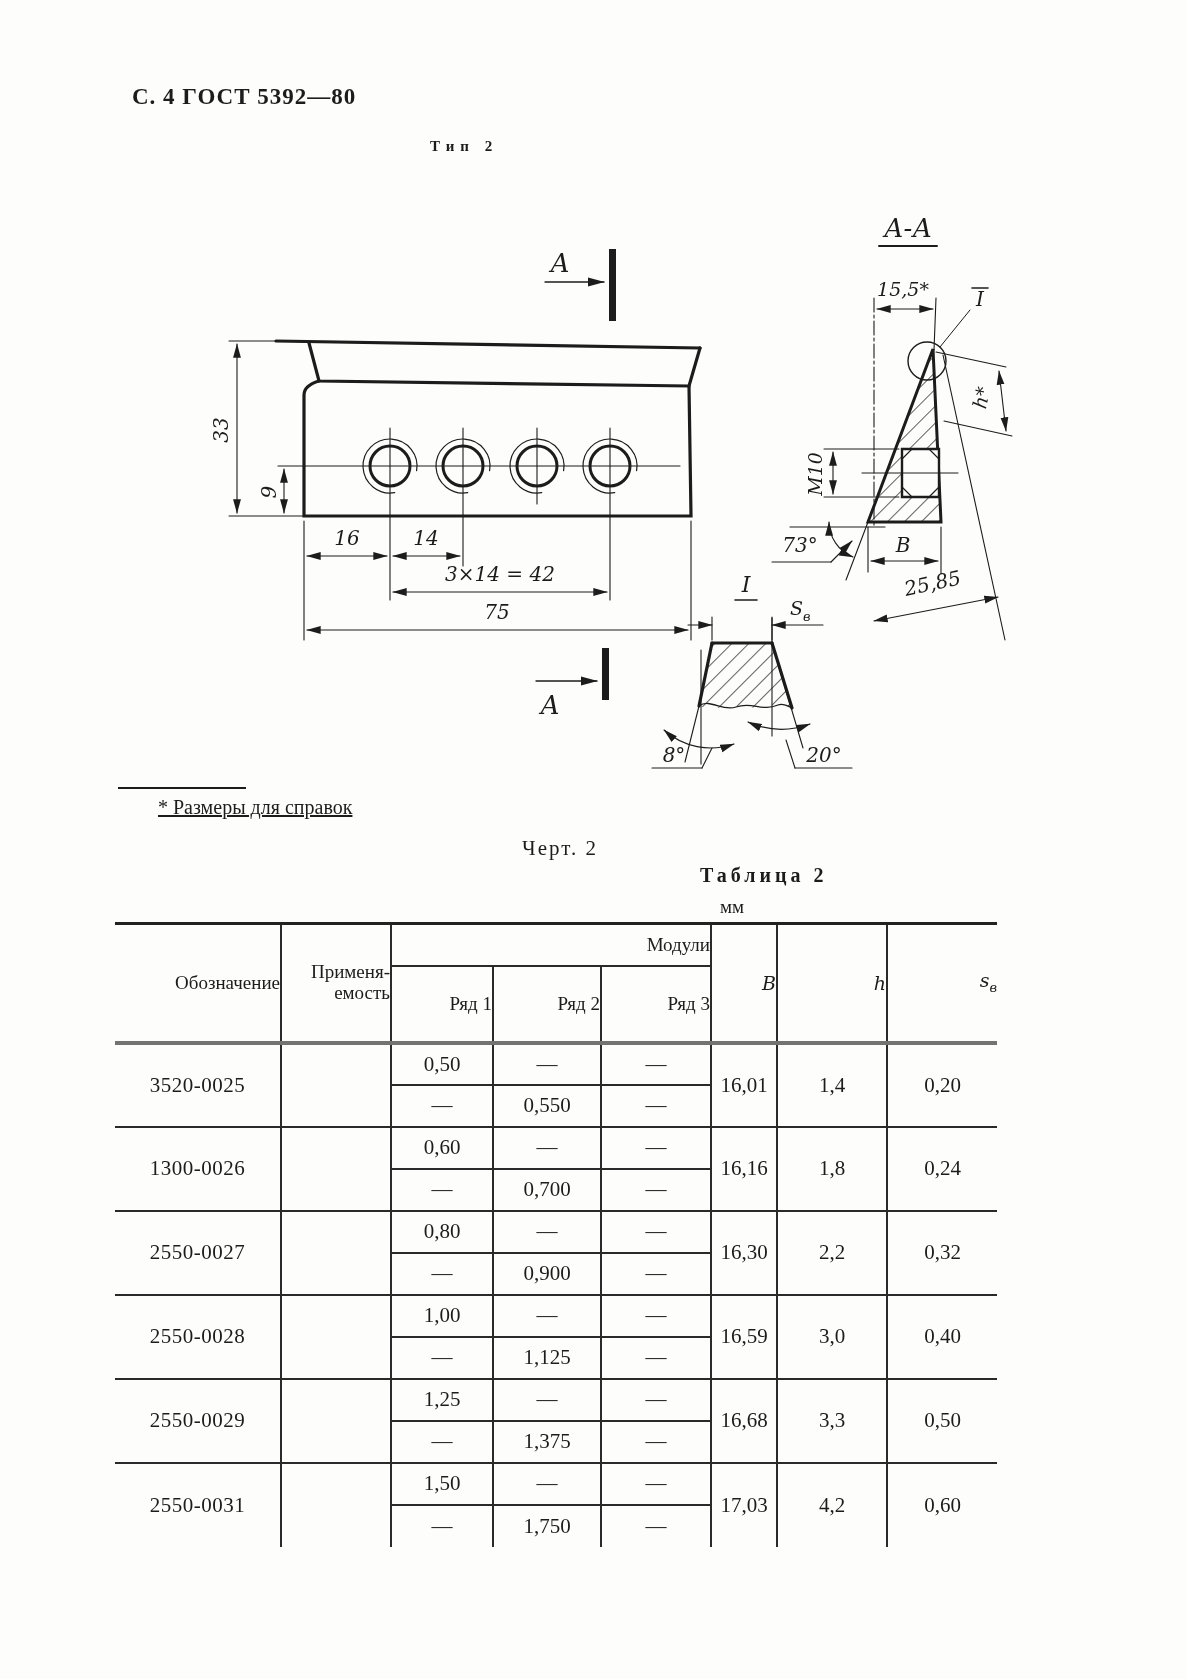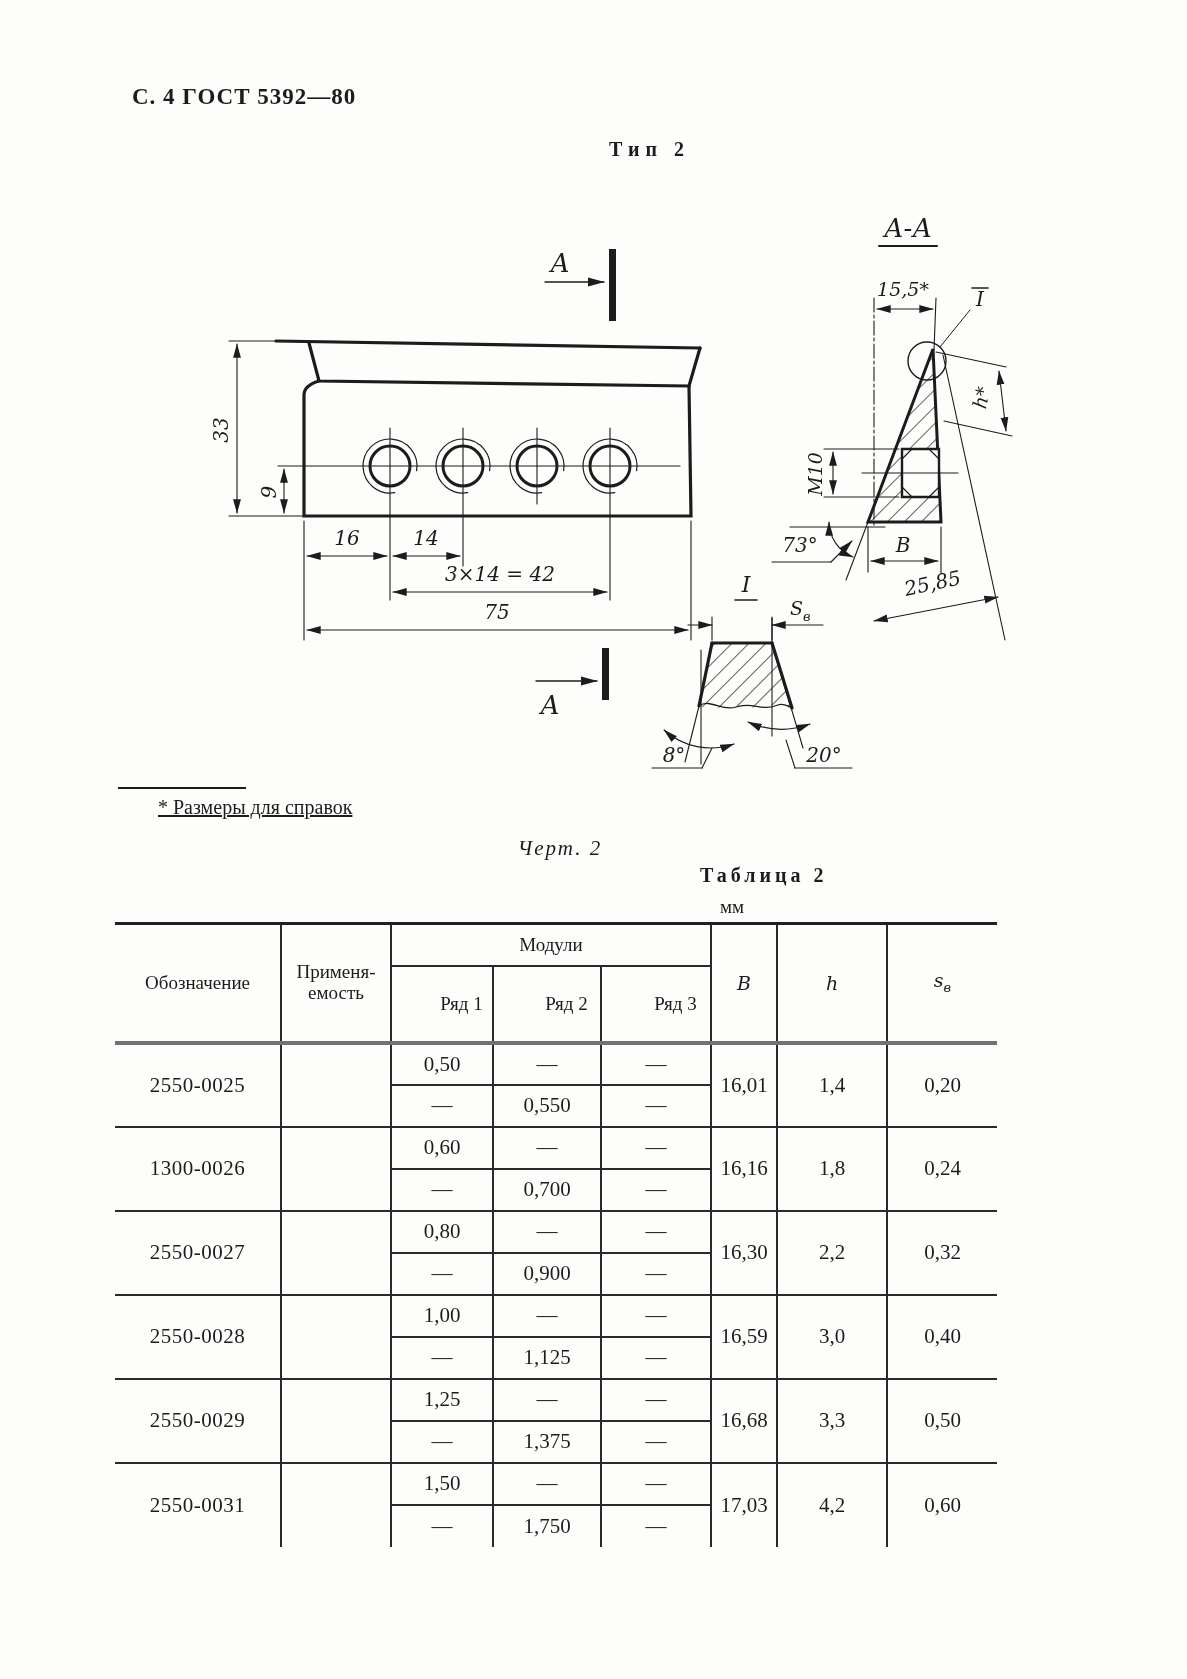--- a/index.html
+++ b/index.html
@@ -1,35 +1,35 @@
 <!DOCTYPE html>
 <html><head>
 <meta charset="utf-8">
 <style>
   html,body{margin:0;padding:0;background:#ffffff;}
   .page{position:relative;width:1187px;height:1679px;background:#fdfdfb;overflow:hidden;
         font-family:"Liberation Serif",serif;color:#1c1c1c;}
   .abs{position:absolute;}
   .doc-header{left:132px;top:84px;font-size:23px;font-weight:bold;letter-spacing:1px;text-align:right;}
-  .type-title{left:430px;top:138px;width:260px;text-align:right;font-size:20px;font-weight:bold;letter-spacing:6px;}
+  .type-title{left:430px;top:138px;width:260px;text-align:left;font-size:15px;font-weight:bold;letter-spacing:6px;}
   svg text{stroke:none;fill:#1c1c1c;}
   .dim{font:italic 20px "DejaVu Serif",serif;}
   .dim-s{font:italic 19px "DejaVu Serif",serif;}
   .dim-xs{font:italic 13px "DejaVu Serif",serif;}
   .sec{font:italic 26px "DejaVu Serif",serif;}
   .footnote-line{left:118px;top:787px;width:128px;height:2px;background:#1c1c1c;}
   .footnote{left:158px;top:796px;font-size:20px;text-decoration:underline;}
-  .fig-caption{left:430px;top:836px;width:260px;text-align:center;font-size:21px;letter-spacing:2px;font-style:italic;}
+  .fig-caption{left:430px;top:836px;width:260px;text-align:center;font-size:21px;letter-spacing:2px;}
   .table-label{left:700px;top:864px;width:297px;text-align:left;font-size:20px;font-weight:600;letter-spacing:4px;}
   .table-units{left:484px;top:896px;width:260px;text-align:right;font-size:19px;}
   table.gtable{position:absolute;left:115px;top:922px;width:882px;border-collapse:collapse;
                border-top:3px solid #222;table-layout:fixed;}
   .gtable th,.gtable td{font-weight:normal;text-align:center;vertical-align:middle;padding:0;
                font-size:21px;line-height:1.1;}
-  .gtable th{font-size:19px;}
+  .gtable th{font-size:19px;text-align:right;}
   .bl{border-left:2px solid #2a2a2a;}
   .hb{border-bottom:4px solid #737373;}
   .mb{border-bottom:2px solid #2a2a2a;}
   .eb{border-bottom:2px solid #2a2a2a;}
   .mods{border-bottom:2px solid #2a2a2a;height:40px;}
   .hrow2 th{height:74px;padding-left:39px;}
   .gtable tbody tr{height:42px;}
   .des{text-align:left;padding-left:8px;font-weight:600;letter-spacing:0.5px;}
   .ith{font:italic 20px "DejaVu Serif",serif;}
   .gtable sub{font-size:13px;}
@@ -236,21 +236,21 @@
       </tr>
       <tr class="hrow2">
         <th class="bl hb">Ряд 1</th>
         <th class="bl hb">Ряд 2</th>
         <th class="bl hb">Ряд 3</th>
       </tr>
     </thead>
     <tbody>
 
       <tr>
-        <td rowspan="2" class="des eb">2550-0025</td>
+        <td rowspan="2" class="des eb">3520-0025</td>
         <td rowspan="2" class="bl eb"></td>
         <td class="bl mb">0,50</td>
         <td class="bl mb">—</td>
         <td class="bl mb">—</td>
         <td rowspan="2" class="bl eb">16,01</td>
         <td rowspan="2" class="bl eb">1,4</td>
         <td rowspan="2" class="bl eb">0,20</td>
       </tr>
       <tr>
         <td class="bl eb">—</td>

